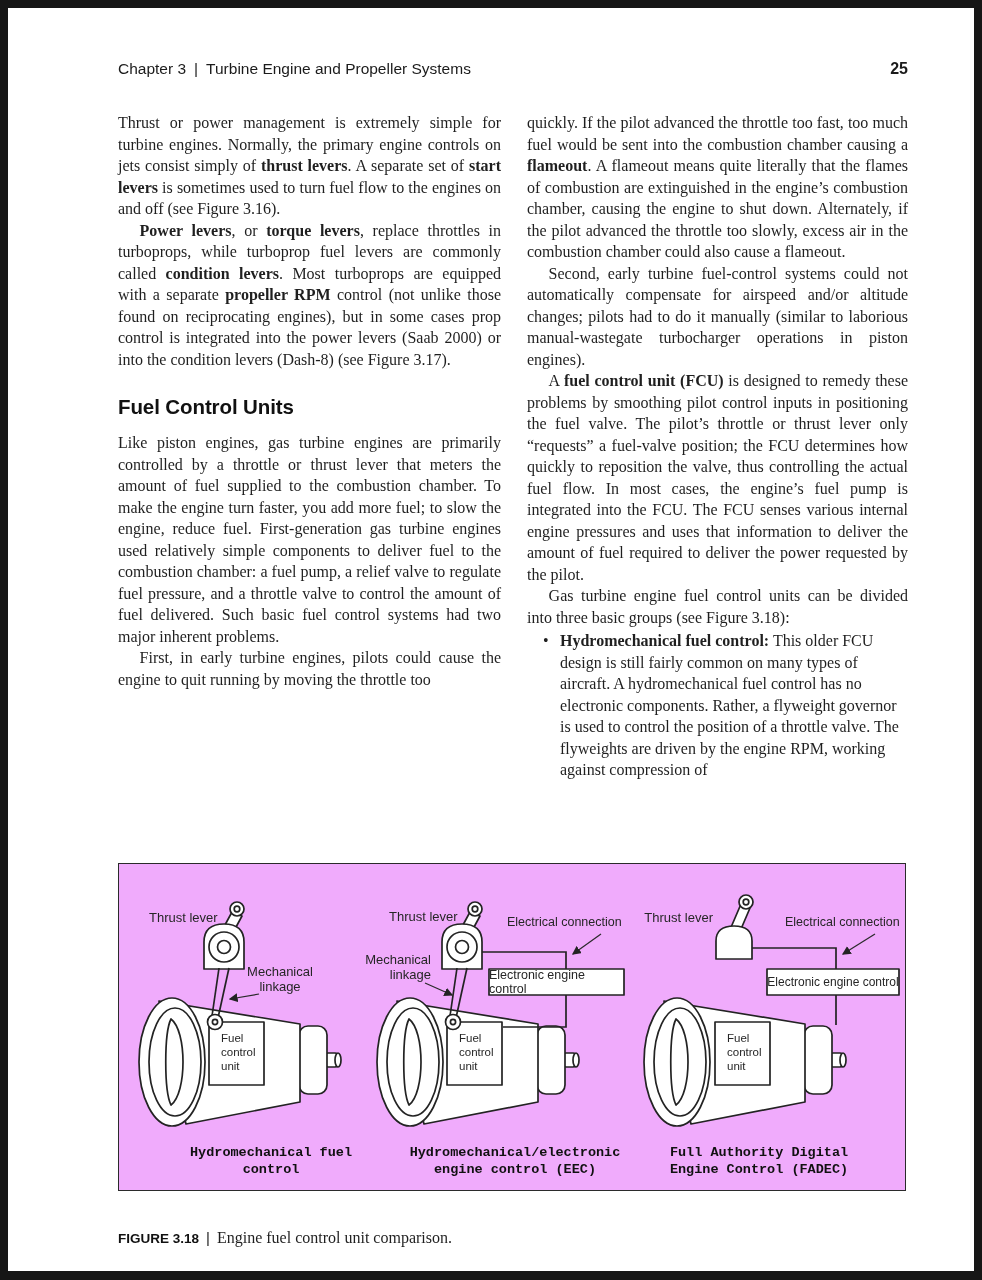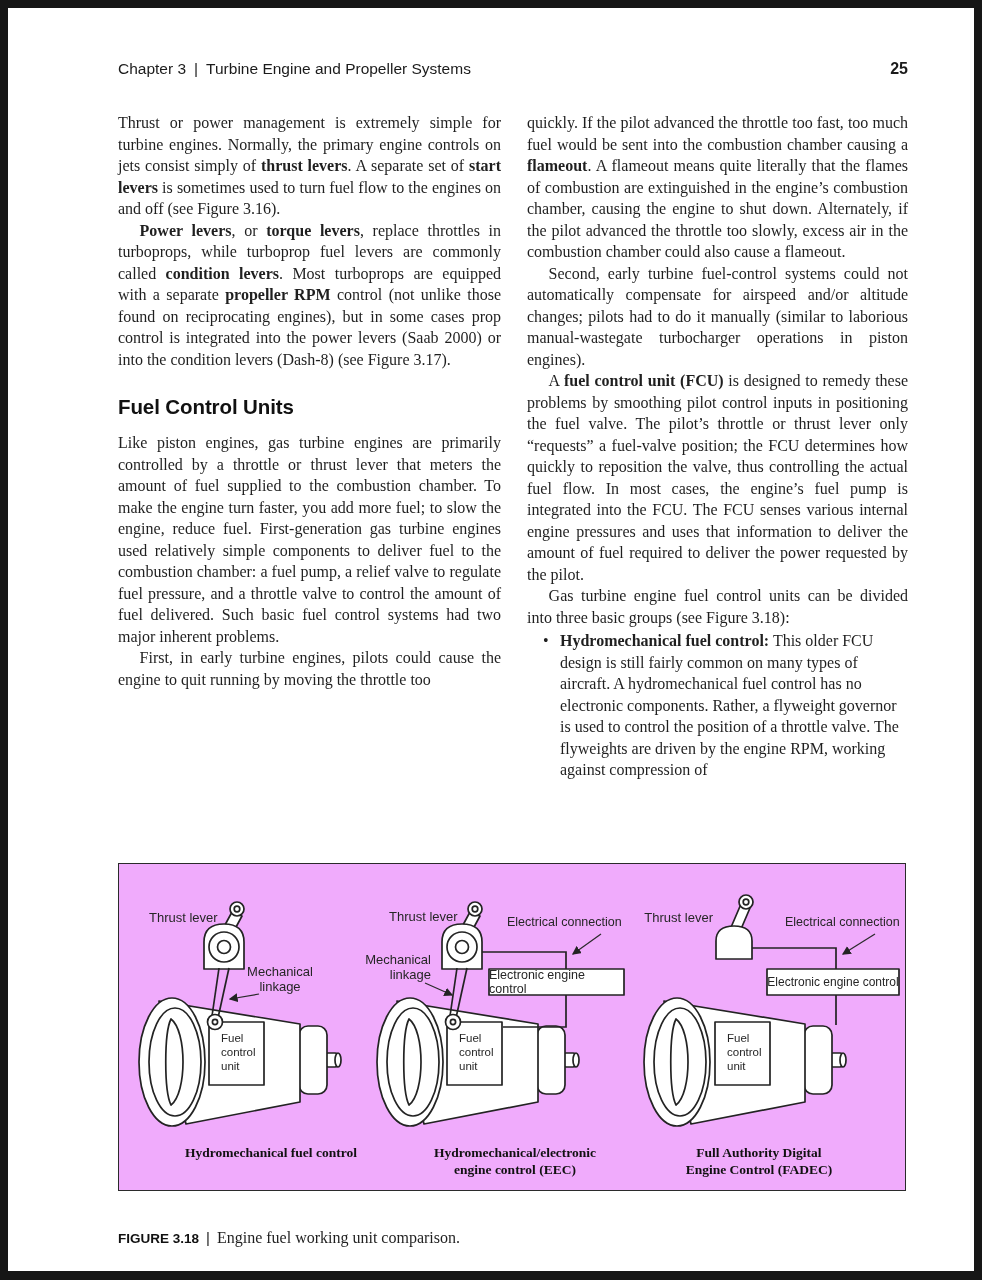--- a/index.html
+++ b/index.html
@@ -52,21 +52,21 @@
     position:absolute;display:flex;align-items:center;justify-content:center;
     font-family:"Liberation Sans", sans-serif;color:#262626;
     background:transparent;
   }
   .fcu-text{
     position:absolute;font-family:Liberation Sans, sans-serif;
     font-size:11.5px;line-height:14px;color:#262626;text-align:left;
   }
   .pcap{
     position:absolute;left:0;right:0;top:280px;text-align:center;
-    font-family:Liberation Serif, serif;font-weight:bold;
+    font-family:Liberation Mono, monospace;font-weight:bold;
     font-size:13.5px;line-height:17px;color:#111;
   }
   .figcap{
     position:absolute;left:118px;top:1229px;width:789px;
     display:flex;align-items:baseline;
   }
   .figcap .fl{font-family:"Liberation Sans", sans-serif;font-weight:bold;font-size:13.5px;color:#111;}
   .figcap .fsep{font-family:"Liberation Sans", sans-serif;font-size:15px;margin:0 7px;color:#222;}
   .figcap .ft{font-size:16px;color:#1f1f1f;}
   .shape{fill:#fff;stroke:#232323;stroke-width:1.7;stroke-linejoin:round;}
@@ -239,14 +239,14 @@
     <div class="pcap" style="padding-right:24px;">
       <div>Full Authority Digital</div>
       <div>Engine Control (FADEC)</div>
     </div>
   </div>
 </div>
 
 <div class="figcap">
   <span class="fl">FIGURE 3.18</span>
   <span class="fsep">|</span>
-  <span class="ft">Engine fuel working unit comparison.</span>
+  <span class="ft">Engine fuel control unit comparison.</span>
 </div>
 
 </body></html>

